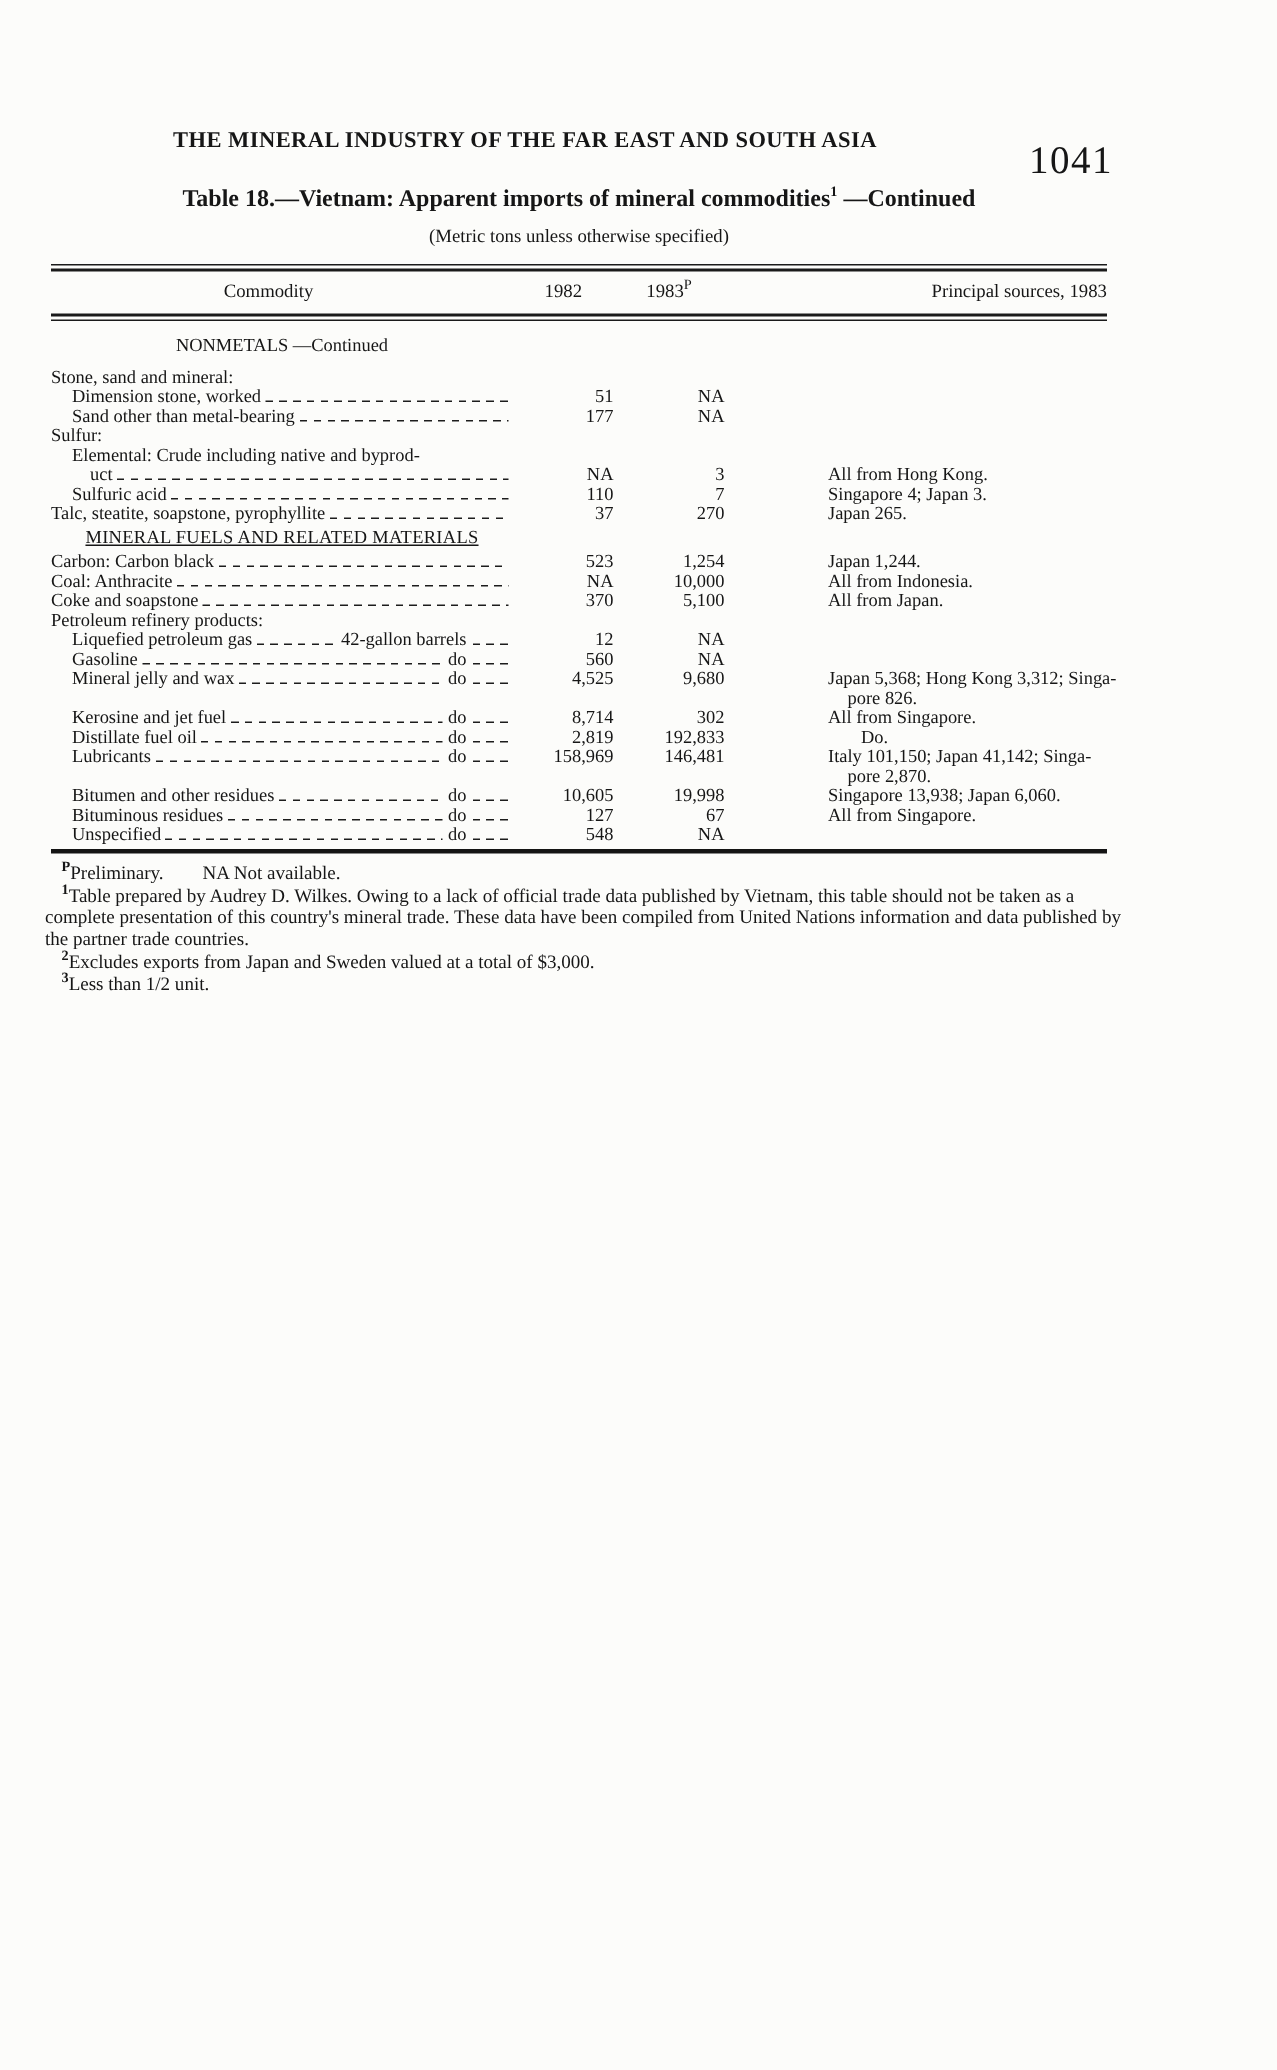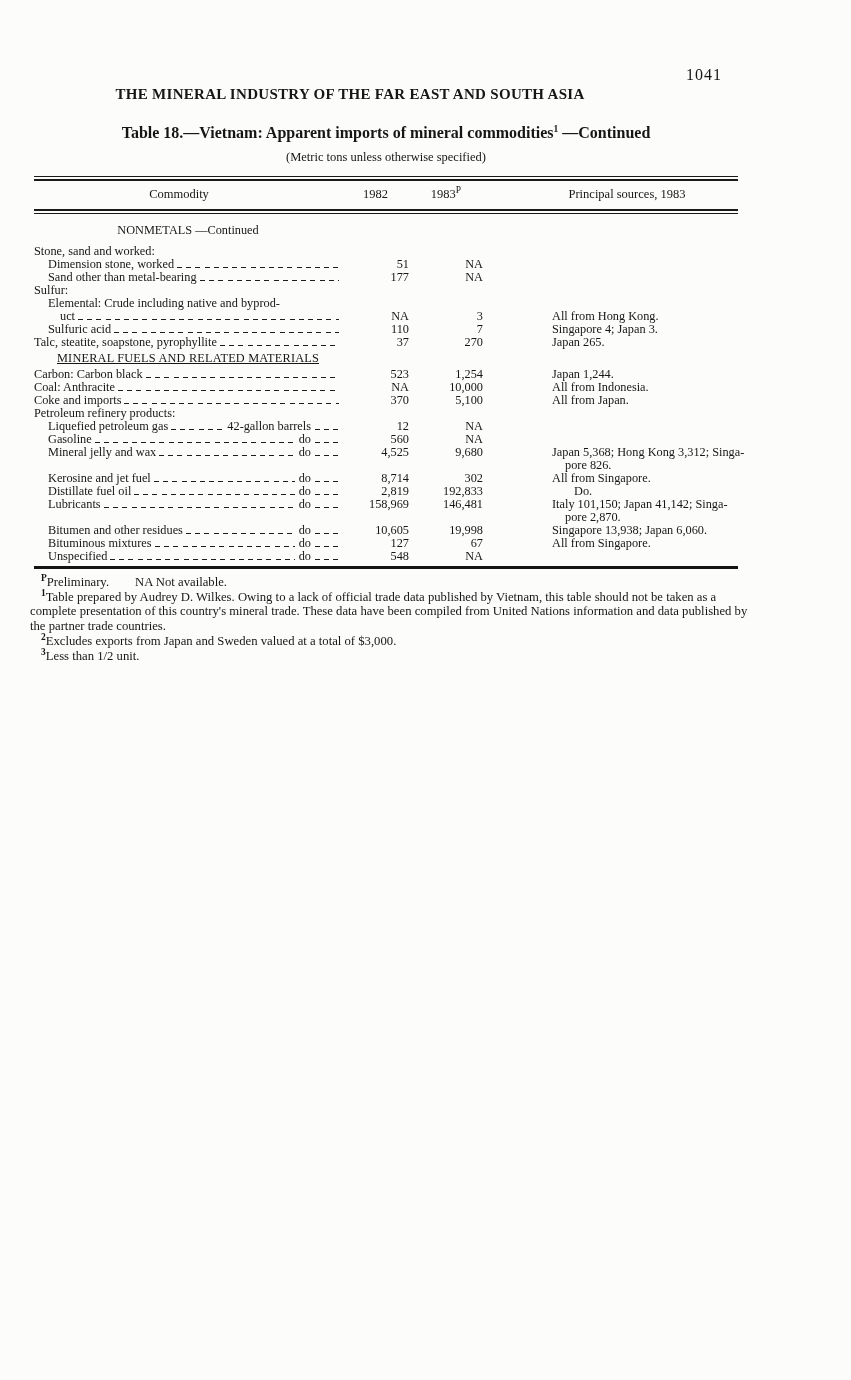--- a/index.html
+++ b/index.html
@@ -9,21 +9,21 @@
     font-family:"Liberation Serif", serif;
   }
   sup { font-size:9.5px; line-height:0; vertical-align:super; }
 
   
   .running-head {
     position:absolute; top:86px; left:50px; width:600px; text-align:center;
     font-weight:bold; font-size:15px; letter-spacing:0.3px; white-space:nowrap;
   }
   .page-number {
-    position:absolute; top:66px; left:686px; font-size:16px; letter-spacing:1px;
+    position:absolute; top:92px; left:686px; font-size:26px; letter-spacing:1px;
   }
   .table-title {
     position:absolute; top:124px; left:34px; width:704px; text-align:center;
     font-weight:bold; font-size:16px; white-space:nowrap;
   }
   .table-subtitle {
     position:absolute; top:150px; left:34px; width:704px; text-align:center;
     font-size:12.5px;
   }
 
@@ -33,21 +33,21 @@
   .rule-b { height:2px; background:#1a1a1a; }
   .rule-gap { height:2px; }
   .rule-c { height:2.5px; background:#141414; margin-top:3px; }
 
   .head-row {
     display:grid; grid-template-columns:308px 67px 74px 255px;
     padding:7px 0 8px; font-size:12.5px; align-items:center;
   }
   .h-com { text-align:center; padding-right:18px; }
   .h-v   { text-align:center; }
-  .h-src { text-align:center; padding-left:33px; }
+  .h-src { text-align:right; padding-left:33px; }
 
   .tbody { padding-top:0; }
   .trow.grid { display:grid; grid-template-columns:308px 67px 74px 255px; align-items:start; }
   .c-com { display:flex; align-items:baseline; white-space:nowrap; }
   .ind1 { padding-left:14px; }
   .ind2 { padding-left:26px; }
   .c-v  { text-align:right; white-space:nowrap; }
   .c-src { padding-left:33px;margin-left:36px; }
   .src-line { white-space:nowrap; }
   .src-line.cont { padding-left:13px; }
@@ -99,21 +99,21 @@
     <div>
       <div class="rule-b"></div>
         <div class="rule-gap"></div>
         <div class="rule-a"></div>
     </div>
 
     <div class="tbody" id="tbody">
         <div class="trow section-continued">NONMETALS —Continued</div>
         <div class="trow grid">
           <div class="c-com ind0">
-            <span class="lbl">Stone, sand and worked:</span>
+            <span class="lbl">Stone, sand and mineral:</span>
           </div>
           <div class="c-v"></div>
           <div class="c-v"></div>
           <div class="c-src"></div>
         </div>
         <div class="trow grid">
           <div class="c-com ind1">
             <span class="lbl">Dimension stone, worked</span>
             <span class="lead"></span>
           </div>
@@ -197,21 +197,21 @@
             <span class="lead"></span>
           </div>
           <div class="c-v">NA</div>
           <div class="c-v">10,000</div>
           <div class="c-src">
             <div class="src-line">All from Indonesia.</div>
           </div>
         </div>
         <div class="trow grid">
           <div class="c-com ind0">
-            <span class="lbl">Coke and imports</span>
+            <span class="lbl">Coke and soapstone</span>
             <span class="lead"></span>
           </div>
           <div class="c-v">370</div>
           <div class="c-v">5,100</div>
           <div class="c-src">
             <div class="src-line">All from Japan.</div>
           </div>
         </div>
         <div class="trow grid">
           <div class="c-com ind0">
@@ -305,21 +305,21 @@
             <span class="lead trail"></span>
           </div>
           <div class="c-v">10,605</div>
           <div class="c-v">19,998</div>
           <div class="c-src">
             <div class="src-line">Singapore 13,938; Japan 6,060.</div>
           </div>
         </div>
         <div class="trow grid">
           <div class="c-com ind1">
-            <span class="lbl">Bituminous mixtures</span>
+            <span class="lbl">Bituminous residues</span>
             <span class="lead"></span>
             <span class="unit">do</span>
             <span class="lead trail"></span>
           </div>
           <div class="c-v">127</div>
           <div class="c-v">67</div>
           <div class="c-src">
             <div class="src-line">All from Singapore.</div>
           </div>
         </div>

